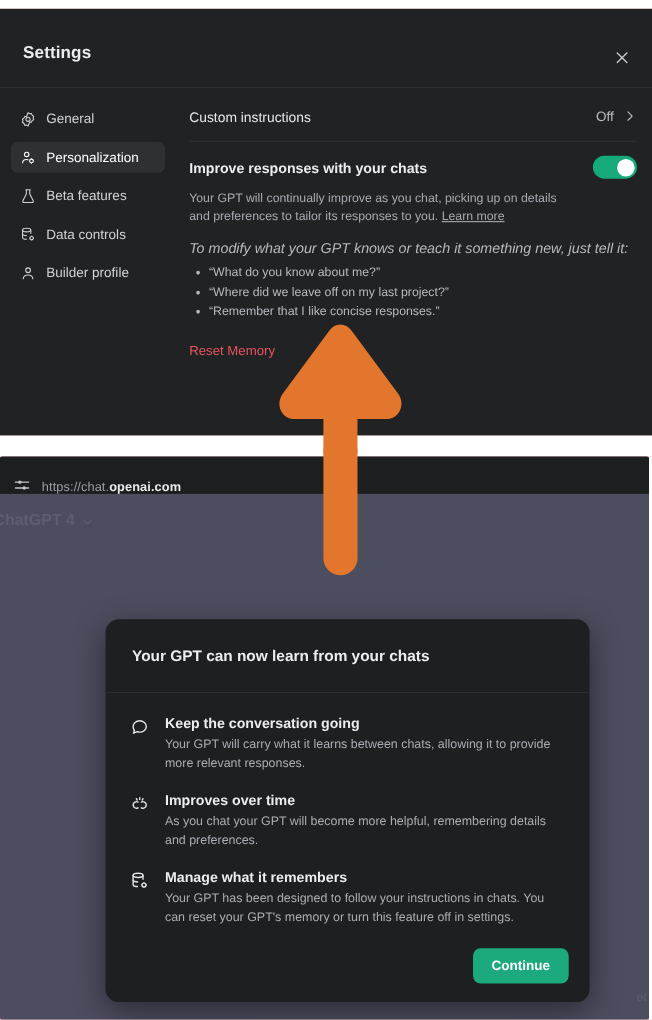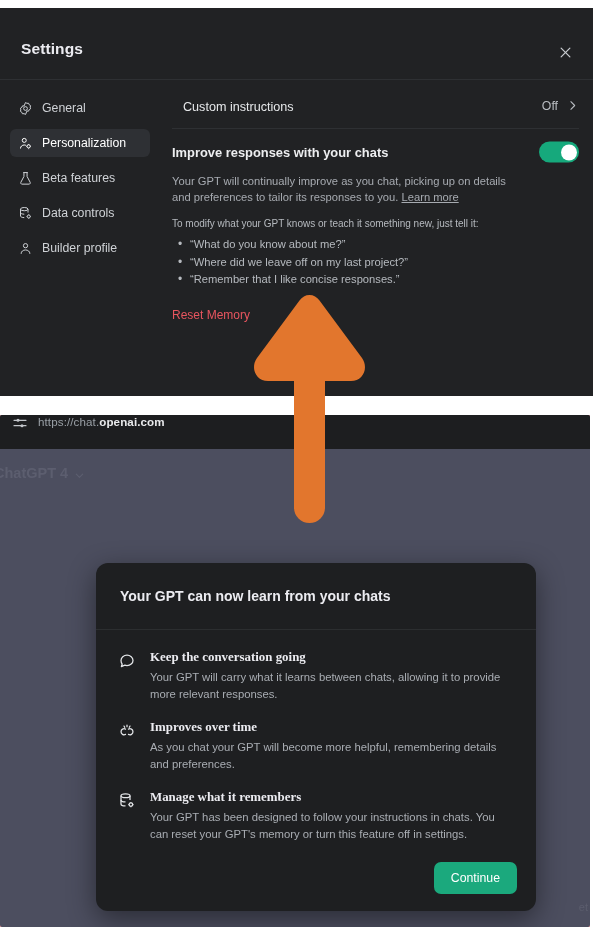--- a/index.html
+++ b/index.html
@@ -48,21 +48,21 @@
     color: #cfd2d6;
   }
   .side-item.active { background: #2e3034; color: #ffffff; }
   .side-icon { width: 15px; height: 15px; flex: 0 0 15px; display:block; }
   .side-label { font-size: 12.3px; line-height: 1; white-space: nowrap; }
 
   
   .settings-main {
     position: absolute; left: 172px; top: 82px; right: 14px; bottom: 0;
   }
-  .row-ci { position: relative; height: 34px; display:flex; align-items:center; cursor:pointer;margin-left:11px;}
+  .row-ci { position: relative; height: 34px; display:flex; align-items:center; cursor:pointer;}
   .row-ci-label { font-size: 12.6px; color: #e6e8ea; }
   .row-ci-right {
     position: absolute; right: 0; top: 50%; transform: translateY(-50%);
     display:flex; align-items:flex-start; gap: 8px;
     font-size: 12.3px; color: #b9bdc2;
   }
   .row-divider { height:1px; background:#2e3033; margin-top: 4px; }
 
   .row-improve { position: relative; height: 38px; display:flex; align-items:center; margin-top: 4px;}
   .row-improve-label { font-size: 12.9px; font-weight: bold; color: #edeef0; }
@@ -74,21 +74,21 @@
   .toggle::after {
     content:""; position:absolute; right: 2.5px; top: 2.5px;
     width: 16px; height: 16px; border-radius: 50%; background:#fff;
   }
 
   .help-text {
     font-size: 11.2px; line-height: 1.45; color: #a7abb1;
     margin-top: 2px; max-width: 345px;
   }
   .help-text a { color: #a7abb1; text-decoration: underline; }
-  .modify-text { font-size: 10px; color: #b6babf; margin-top: 13px; }
+  .modify-text { font-size: 13px; color: #b6babf; margin-top: 13px; font-style: italic; }
   ul.examples { list-style: none; margin-top: 7px; }
   ul.examples li {
     font-size: 11.2px; color: #b6babf; line-height: 1.55;
     padding-left: 18px; position: relative;
   }
   ul.examples li::before {
     content:"•"; position:absolute; left: 6px; top: -1px; color:#b6babf; font-size: 12px;
   }
   .reset-memory {
     margin-top: 19px; font-size: 12px; font-weight: normal;
@@ -96,21 +96,21 @@
   }
 
   
   .browser {
     position: absolute; left: 0; top: 415px; width: 590px; height: 512px;
     background: #4c4e5f; overflow:hidden;
     border-radius: 2px;
   }
   .urlbar {
     position:absolute; left:0; top:0; width:100%; height: 34px;
-    background: #1d1e20; display:flex; align-items:flex-start; padding-left: 12px; gap: 10px;
+    background: #1d1e20; display:flex; align-items:flex-end; padding-left: 12px; gap: 10px;
   }
   .url-icon { width:16px; height:16px; color:#c2c5ca; display:block; }
   .url-text { font-size: 11.6px; color: #9aa0a6; letter-spacing:.1px;}
   .url-text b { color: #e9eaec; font-weight: bold; }
 
   .chatgpt-label {
     position:absolute; left: -6px; top: 50px;
     font-size: 14.5px; font-weight: bold; color: #5c5e6f;
     display:flex; align-items:center; gap:6px;
   }
@@ -126,27 +126,27 @@
     position:absolute; left: 96px; top: 148px; width: 440px; height: 348px;
     background: #1e1f21; border-radius: 12px; overflow:hidden;
     box-shadow: 0 8px 28px rgba(0,0,0,.45);
   }
   .modal-header { height: 66px; display:flex; align-items:center; padding: 0 24px; }
   .modal-title { font-size: 14px; font-weight: bold; color:#ececf1; }
   .modal-hdiv { height:1px; background: #2c2e30; }
   .modal-body { padding: 20px 24px 0 22px; }
   .feature { display:flex; gap: 14px; margin-bottom: 17px; }
   .feat-icon { width: 18px; height: 18px; flex: 0 0 18px; margin-top: 2px; color:#e3e5e8; display:block;}
-  .feat-title { font-size: 12.9px; font-weight: bold; color:#ececf1; margin-bottom: 4px; font-family: Liberation Serif, serif;}
+  .feat-title { font-size: 12.9px; font-weight: bold; color:#ececf1; margin-bottom: 4px;}
   .feat-desc { font-size: 11.3px; line-height: 1.5; color:#a9adb3; max-width: 410px; }
   .modal-footer { position:absolute; right: 19px; bottom: 17px; }
   .continue-btn {
     background: #1ba97d; color: #ffffff; border: none;
     font-family: "Liberation Sans", sans-serif;
-    font-size: 12.3px; font-weight: normal;
+    font-size: 12.3px; font-weight: bold;
     padding: 9px 17px; border-radius: 7px; cursor: pointer;
   }
 
   
   .arrow-layer {
     position:absolute; left: 0; top: 0; width: 593px; height: 927px;
     pointer-events:none;
   }
   
   .gap-strip {

